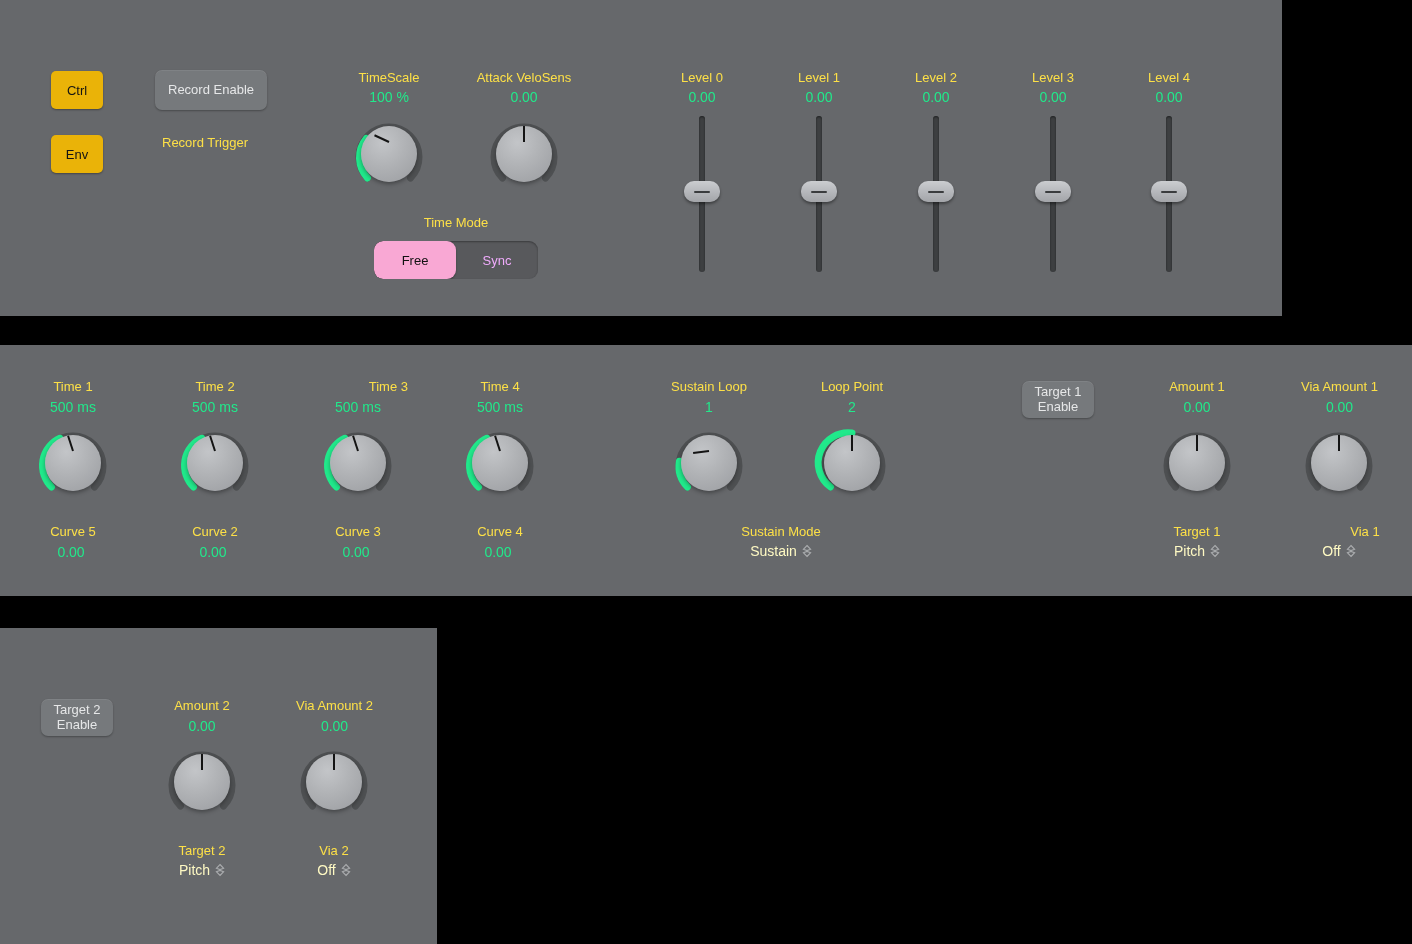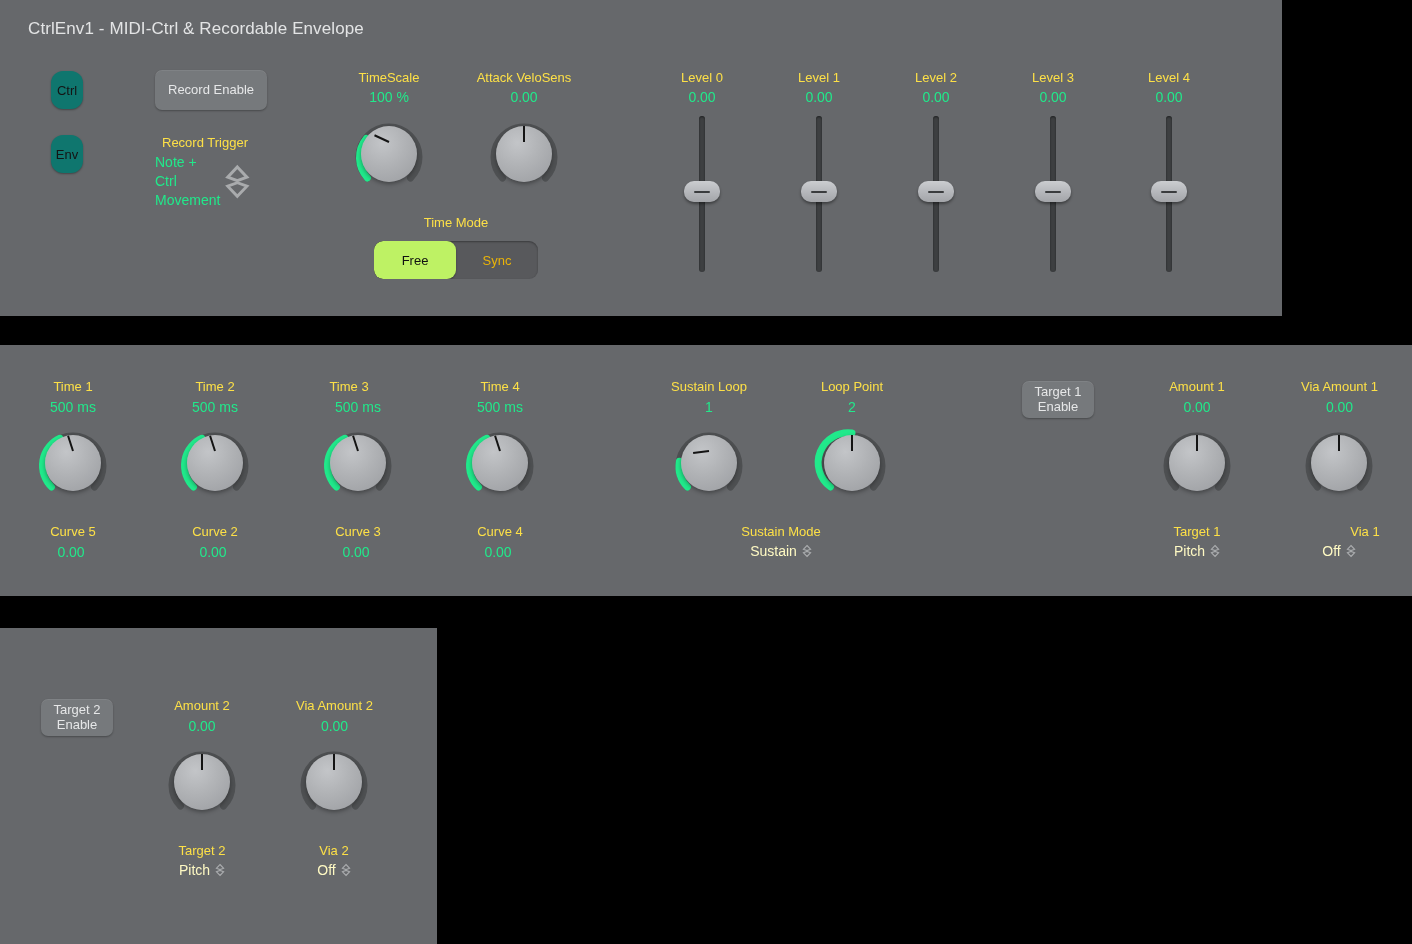--- a/index.html
+++ b/index.html
@@ -26,22 +26,22 @@
     position:absolute; text-align:center;
     font-size:13px; color:#fde047; white-space:nowrap;
   }
   .val {
     position:absolute; text-align:center;
     font-size:14px; color:#21e98b; white-space:nowrap;
   }
 
   
   .gbtn {
-    position:absolute; width:32px; height:38px; border-radius:12px;
-    background:#0f766e; color:#141414; font-size:13px;
+    position:absolute; width:52px; height:38px; border-radius:5px;
+    background:#eab308; color:#141414; font-size:13px;
     display:flex; align-items:center; justify-content:center;
     box-shadow: 0 1px 2px rgba(0,0,0,.35);
     cursor:pointer; user-select:none;
   }
 
   
   .pbtn {
     position:absolute; border-radius:7px;
     background:#76797c; color:#e6e7e8; font-size:13px;
     display:flex; align-items:center; justify-content:center;
@@ -51,24 +51,24 @@
   }
 
   
   .seg {
     position:absolute; display:flex; border-radius:9px;
     background:#58595c; overflow:hidden;
     box-shadow: inset 0 1px 2px rgba(0,0,0,.35);
   }
   .seg > div {
     width:82px; height:38px; display:flex; align-items:center; justify-content:center;
-    font-size:13px; color:#eab308; cursor:pointer; user-select:none;
+    font-size:13px; color:#f0abfc; cursor:pointer; user-select:none;
   }
   .seg > div.on {
-    background:#bef264; color:#111; border-radius:9px;
+    background:#f9a8d4; color:#111; border-radius:9px;
     box-shadow: 0 1px 2px rgba(0,0,0,.35);
   }
 
   
   .knob { position:absolute; width:80px; height:80px; cursor:pointer; }
   .knob svg { display:block; width:80px; height:80px; }
   .knob .cap {
     position:absolute; left:12px; top:12px; width:56px; height:56px;
     border-radius:50%;
     background: radial-gradient(circle at 38% 30%, #c3c5c8 0%, #b0b2b5 45%, #9a9ca0 100%);
@@ -111,35 +111,27 @@
   .popup-ml .ptext {
     font-size:14px; color:#21e98b; line-height:1.35; text-align:left; width:92px;
   }
 </style>
 </head>
 <body>
 
 <div class="stage">
 
   <div class="panel" id="panel-top">
-    <div class="title">CtrlEnv1 - MIDI-Ctrl &amp; Recordable Envelope</div>
 
     <div class="gbtn" style="left:51px; top:71px;">Ctrl</div>
     <div class="gbtn" style="left:51px; top:135px;">Env</div>
 
     <div class="pbtn" style="left:155px; top:70px; width:112px; height:40px;">Record Enable</div>
 
     <div class="lbl" style="left:140px; top:135px; width:130px;">Record Trigger</div>
-    <div class="popup-ml" style="left:155px; top:153px;">
-      <span class="ptext">Note + Ctrl Movement</span>
-      <svg class="pchev" viewBox="0 0 10 14">
-        <path d="M5 1.5 L8.6 5.3 L5 6.6 L1.4 5.3 Z" fill="none" stroke="#a9abad" stroke-width="1.1"></path>
-        <path d="M5 12.5 L8.6 8.7 L5 7.4 L1.4 8.7 Z" fill="none" stroke="#a9abad" stroke-width="1.1"></path>
-      </svg>
-    </div>
 
     <div class="lbl" style="left:329px; top:70px; width:120px;">TimeScale</div>
     <div class="val" style="left:329px; top:89px; width:120px;">100 %</div>
     <div class="knob" style="left:349px; top:114px;">
       <svg viewBox="0 0 80 80">
         <path d="M 18.5 64 A 30 30 0 1 1 61.5 64" fill="none" stroke="#4e5052" stroke-width="7" stroke-linecap="round"></path>
         <path d="M 18.5 64 A 30 30 0 0 1 17.3 24.5" fill="none" stroke="#21e98b" stroke-width="7" stroke-linecap="round"></path>
       </svg>
       <div class="cap"></div>
       <div class="ptr" style="transform:rotate(-65deg);"></div>
@@ -218,21 +210,21 @@
       <svg viewBox="0 0 80 80">
         <path d="M 18.5 64 A 30 30 0 1 1 61.5 64" fill="none" stroke="#4e5052" stroke-width="7" stroke-linecap="round"></path>
         <path d="M 18.5 64 A 30 30 0 0 1 27 15.3" fill="none" stroke="#21e98b" stroke-width="7" stroke-linecap="round"></path>
       </svg>
       <div class="cap"></div>
       <div class="ptr" style="transform:rotate(-18deg);"></div>
     </div>
     <div class="lbl" style="left:165px; top:179px; width:100px;">Curve 2</div>
     <div class="val" style="left:163px; top:199px; width:100px;">0.00</div>
 
-    <div class="lbl" style="left:299px; top:34px; width:100px;">Time 3</div>
+    <div class="lbl" style="left:308px; top:34px; width:100px;text-align:right;">Time 3</div>
     <div class="val" style="left:308px; top:54px; width:100px;">500 ms</div>
     <div class="knob" style="left:318px; top:78px;">
       <svg viewBox="0 0 80 80">
         <path d="M 18.5 64 A 30 30 0 1 1 61.5 64" fill="none" stroke="#4e5052" stroke-width="7" stroke-linecap="round"></path>
         <path d="M 18.5 64 A 30 30 0 0 1 27 15.3" fill="none" stroke="#21e98b" stroke-width="7" stroke-linecap="round"></path>
       </svg>
       <div class="cap"></div>
       <div class="ptr" style="transform:rotate(-18deg);"></div>
     </div>
     <div class="lbl" style="left:308px; top:179px; width:100px;">Curve 3</div>

